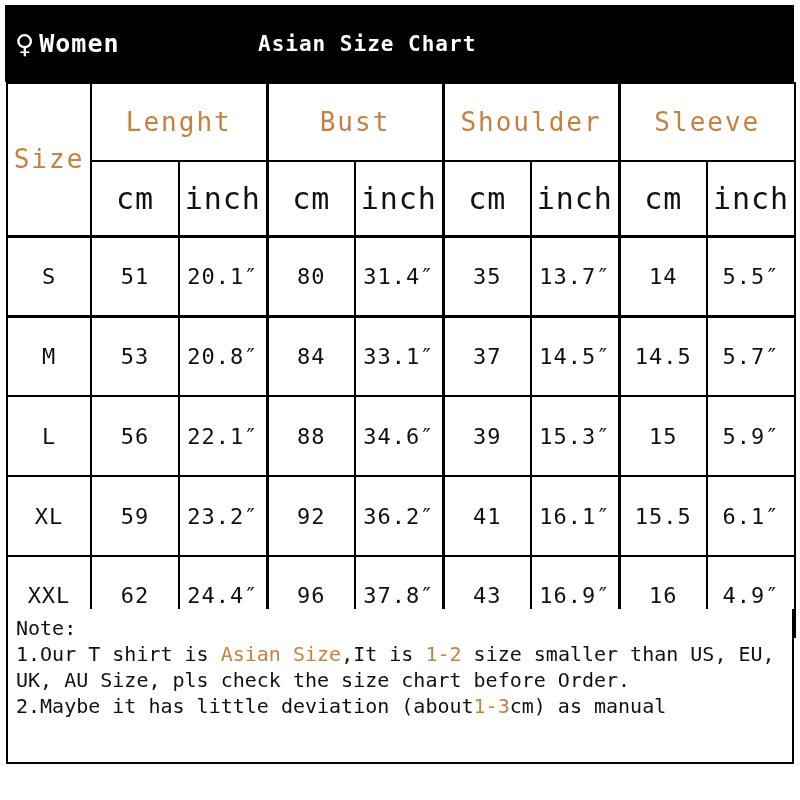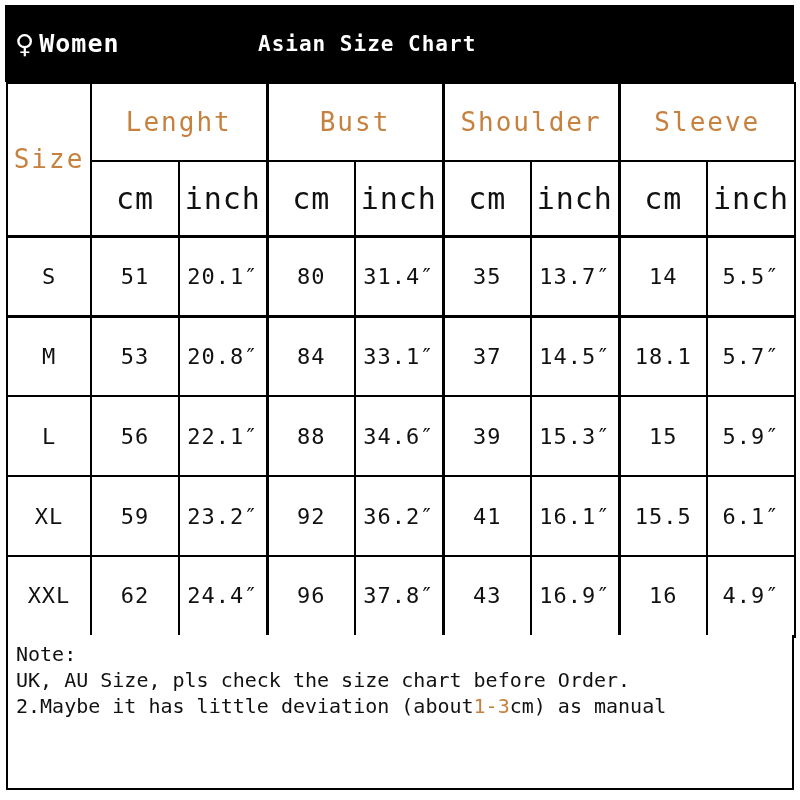--- a/index.html
+++ b/index.html
@@ -61,21 +61,21 @@
   }
   tr.group-row th { height: 78px; font-size: 26px; letter-spacing: 2px; color: var(--accent); }
   th.size-head { font-size: 26px; letter-spacing: 2px; color: var(--accent); border-bottom-width: 3px; text-align: center; }
   tr.units-row th { height: 75px; font-size: 30px; letter-spacing: 1px; color: var(--ink); border-bottom-width: 3px; }
   .size-table tbody td { height: 80px; font-size: 22px; letter-spacing: 1px; color: var(--ink); }
   .thick-l { border-left-width: 3px !important; }
   tr.thick-b td { border-bottom-width: 3px; }
 
   
   .note {
-    position: absolute; left: 6px; top: 635px;
+    position: absolute; left: 6px; top: 609px;
     width: 788px; height: 155px;
     border: 2px solid var(--line);
     border-top: none;
     background: #fff;
     padding: 6px 8px 0 8px;
     font-size: 20px;
     line-height: 26px;
     white-space: nowrap;
   }
   .note .accent { color: var(--accent); }
@@ -135,21 +135,21 @@
           <td>5.5″</td>
         </tr>
         <tr>
           <td>M</td>
           <td>53</td>
           <td>20.8″</td>
           <td class="thick-l">84</td>
           <td>33.1″</td>
           <td class="thick-l">37</td>
           <td>14.5″</td>
-          <td class="thick-l">18.1</td>
+          <td class="thick-l">14.5</td>
           <td>5.7″</td>
         </tr>
         <tr>
           <td>L</td>
           <td>56</td>
           <td>22.1″</td>
           <td class="thick-l">88</td>
           <td>34.6″</td>
           <td class="thick-l">39</td>
           <td>15.3″</td>
@@ -176,17 +176,18 @@
           <td class="thick-l">43</td>
           <td>16.9″</td>
           <td class="thick-l">16</td>
           <td>4.9″</td>
         </tr>
       </tbody>
   </table>
 
   <div class="note" id="note">
       <div><span>Note:</span></div>
+      <div><span>1.Our T shirt is </span><span class="accent">Asian Size</span><span>,It is </span><span class="accent">1-2</span><span> size smaller than US, EU,</span></div>
       <div><span>UK, AU Size, pls check the size chart before Order.</span></div>
       <div><span>2.Maybe it has little deviation (about</span><span class="accent">1-3</span><span>cm) as manual</span></div>
     </div>
 
 </div>
 
 </body></html>

